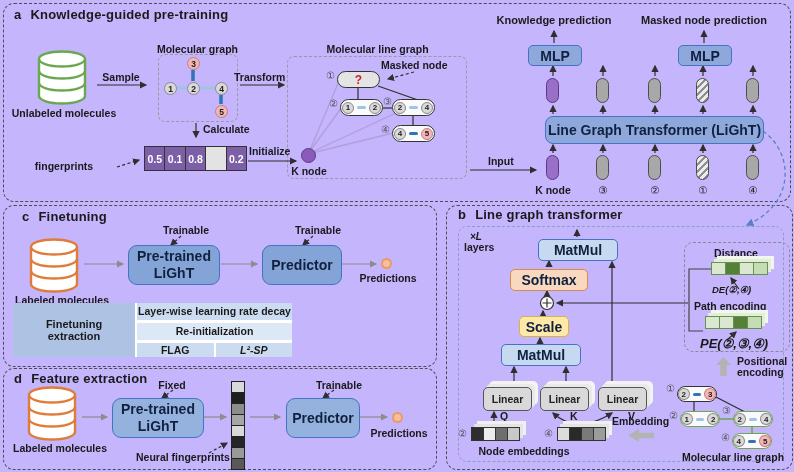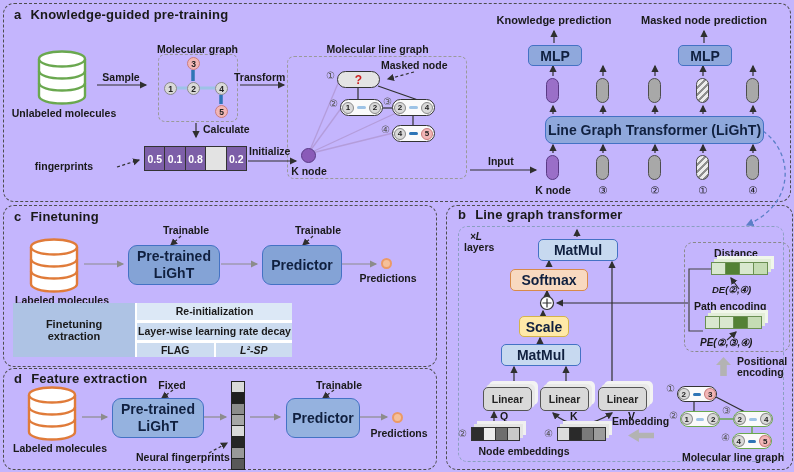--- a/index.html
+++ b/index.html
@@ -330,21 +330,21 @@
     <span class="gcell" style="background: rgb(197, 220, 180);"></span>
   </div>
   <div class="lbl ital" style="left:712px;top:285px;font-size:9.5px">DE(②,④)</div>
   <div class="lbl" style="left:694px;top:300px">Path encoding</div>
   <div class="derow" style="left:705px;top:316px">
     <span class="gcell" style="background: rgb(217, 232, 207);"></span>
     <span class="gcell" style="background: rgb(217, 232, 207);"></span>
     <span class="gcell" style="background: rgb(83, 129, 53);"></span>
     <span class="gcell" style="background: rgb(197, 220, 180);"></span>
   </div>
-  <div class="lbl ital" style="left:700px;top:337px;font-size:10px">PE(②,③,④)</div>
+  <div class="lbl ital" style="left:700px;top:337px;font-size:13px">PE(②,③,④)</div>
 
   <div class="lbl" style="left:737px;top:355px">Positional</div>
   <div class="lbl" style="left:737px;top:366px">encoding</div>
   <div class="blockarrow-up" style="left:716px;top:357px;width:15px;height:19px"></div>
 
   <div class="circnum" style="left:666px;top:383px">①</div>
   <div class="pill" style="left:677px;top:386px;width:40px;height:16px">
     <span class="node">2</span>
     <span class="bar dark"></span>
     <span class="node pink">3</span>
@@ -362,21 +362,21 @@
     <span class="node">4</span>
   </div>
   <div class="circnum" style="left:721px;top:432px">④</div>
   <div class="pill green" style="left:732px;top:433px;width:40px;height:16px">
     <span class="node">4</span>
     <span class="bar dark"></span>
     <span class="node pink">5</span>
   </div>
   <div class="lbl ctr" style="left:680px;top:451px;width:106px">Molecular line graph</div>
 
-  <div class="ptitle" style="left:14px;top:209px">
+  <div class="ptitle" style="left:22px;top:209px">
     <span class="ltr">c</span><span>Finetuning</span>
   </div>
   <svg class="abs" style="left:28px;top:238px" width="52" height="56" viewBox="0 0 52 56">
     <g fill="#fff" stroke="#e07b39" stroke-width="2.4">
       <path d="M3 9 V46 a23 7.5 0 0 0 46 0 V9"></path>
       <path d="M3 21 a23 7.5 0 0 0 46 0" fill="none"></path>
       <path d="M3 33 a23 7.5 0 0 0 46 0" fill="none"></path>
       <ellipse cx="26" cy="9" rx="23" ry="7.5"></ellipse>
     </g>
   </svg>
@@ -390,22 +390,22 @@
   <div class="lbl ctr" style="left:287px;top:224px;width:62px">Trainable</div>
   <div class="bluebox rbox" style="left:262px;top:245px;width:78px;height:38px">Predictor</div>
   <div class="preddot" style="left:381px;top:258px"></div>
   <div class="lbl ctr" style="left:357px;top:272px;width:62px">Predictions</div>
 
   <div class="ctable" style="left:13px;top:303px;width:279px;height:54px">
     <div class="leftcell">
       <span>Finetuning</span>
       <span>extraction</span>
     </div>
+    <div class="row rowA">Layer-wise learning rate decay</div>
     <div class="row rowB">Re-initialization</div>
-    <div class="row rowA">Layer-wise learning rate decay</div>
     <div class="splitrow">
       <div>FLAG</div>
       <div class="ital">L²-SP</div>
     </div>
   </div>
 
   <div class="ptitle" style="left:14px;top:371px">
     <span class="ltr">d</span><span>Feature extraction</span>
   </div>
   <svg class="abs" style="left:26px;top:386px" width="52" height="56" viewBox="0 0 52 56">

